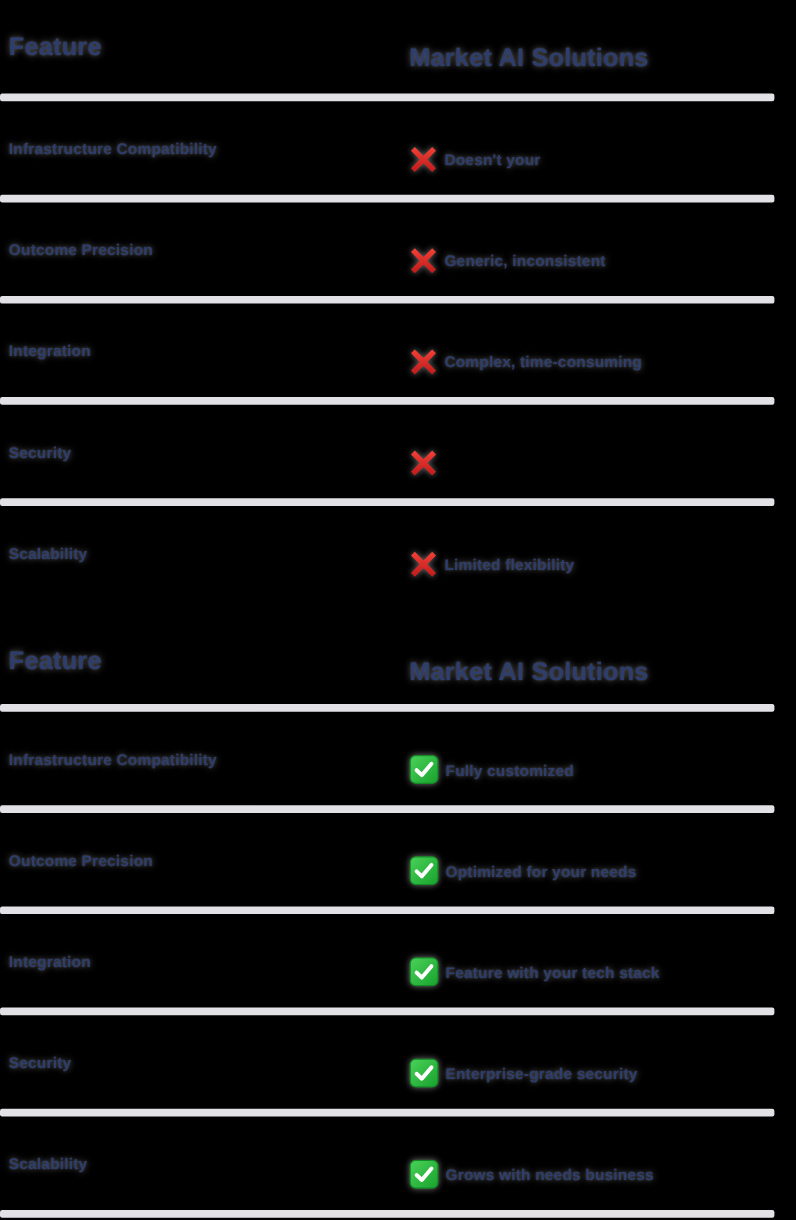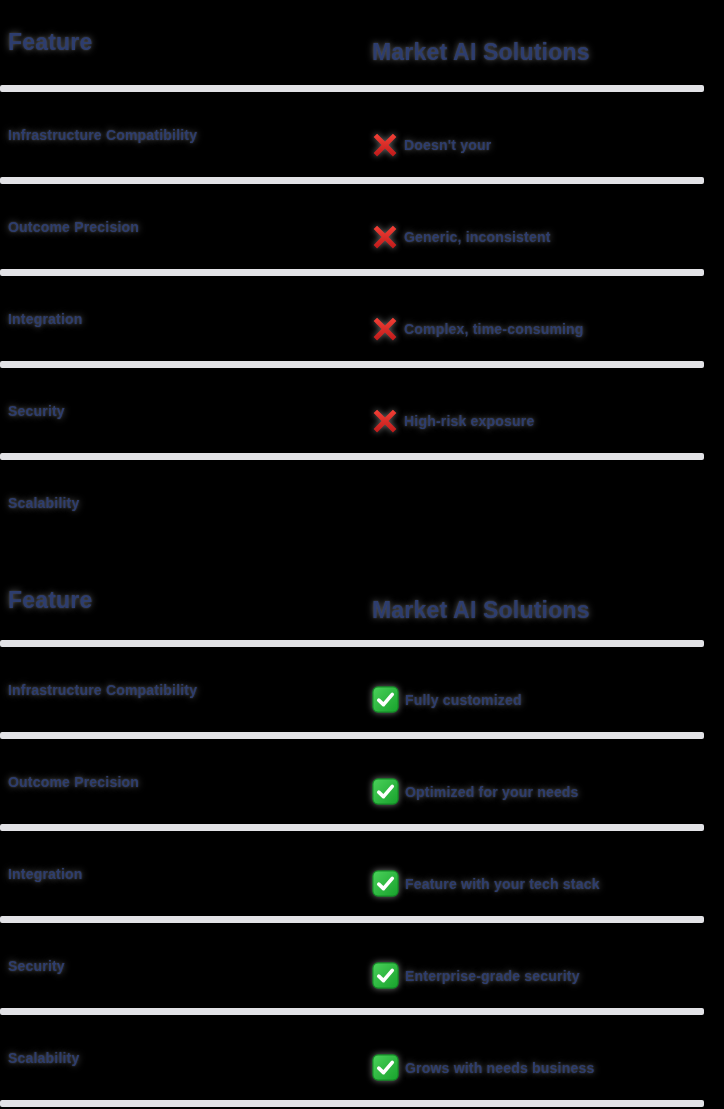--- a/index.html
+++ b/index.html
@@ -124,26 +124,34 @@
 
   <div class="row">
     <div class="cell left">Security</div>
     <div class="cell right">
       <span class="icon">
         <svg viewBox="0 0 24 24" width="26" height="26">
           <path d="M4.7 1.5 12 8.8 19.3 1.5 22.5 4.7 15.2 12 22.5 19.3 19.3 22.5 12 15.2 4.7 22.5 1.5 19.3 8.8 12 1.5 4.7 Z" fill="url(#redgrad)"></path>
         </svg>
       </span>
 
-      <span>High-risk exposure</span>
     </div>
   </div>
 
   <div class="row no-divider">
     <div class="cell left">Scalability</div>
+    <div class="cell right">
+      <span class="icon">
+        <svg viewBox="0 0 24 24" width="26" height="26">
+          <path d="M4.7 1.5 12 8.8 19.3 1.5 22.5 4.7 15.2 12 22.5 19.3 19.3 22.5 12 15.2 4.7 22.5 1.5 19.3 8.8 12 1.5 4.7 Z" fill="url(#redgrad)"></path>
+        </svg>
+      </span>
+
+      <span>Limited flexibility</span>
+    </div>
   </div>
 </div>
   </section>
 
   <section class="cmp-table section-2">
     <div class="row header-row">
       <div class="cell left">Feature</div>
       <div class="cell right">Market AI Solutions</div>
     </div>
     <div>

